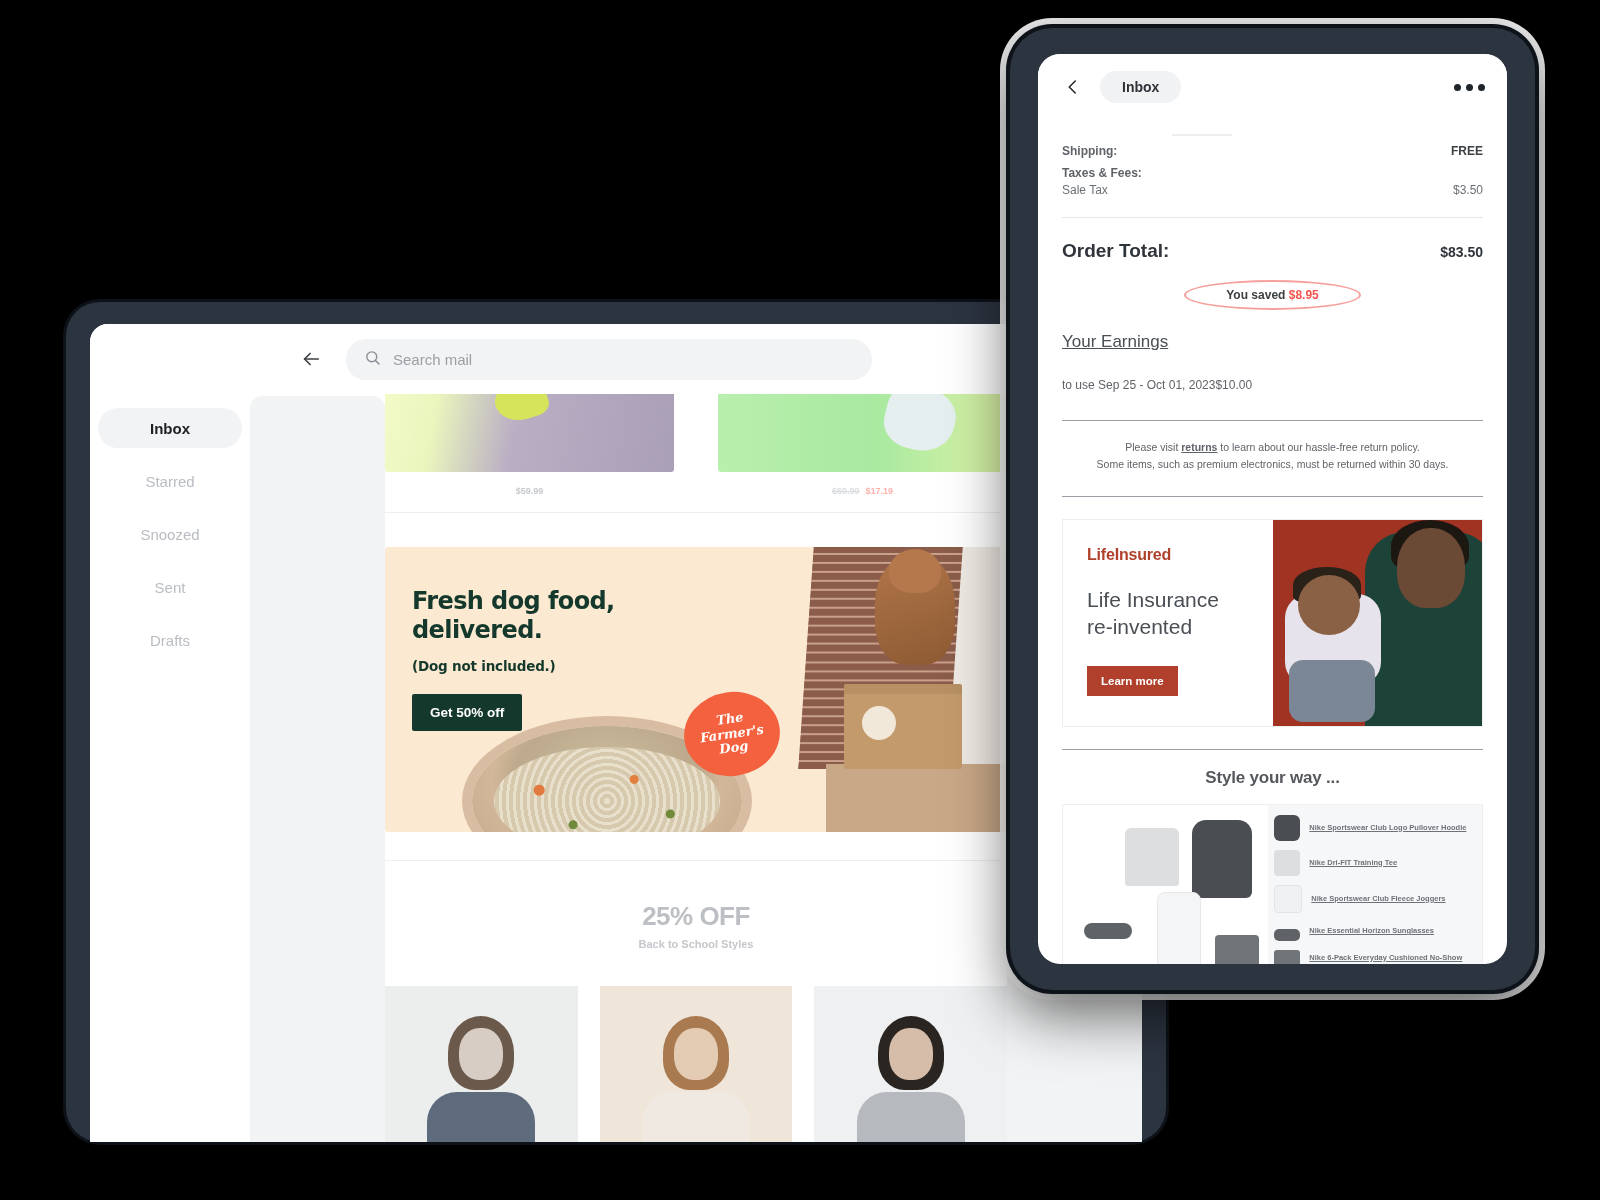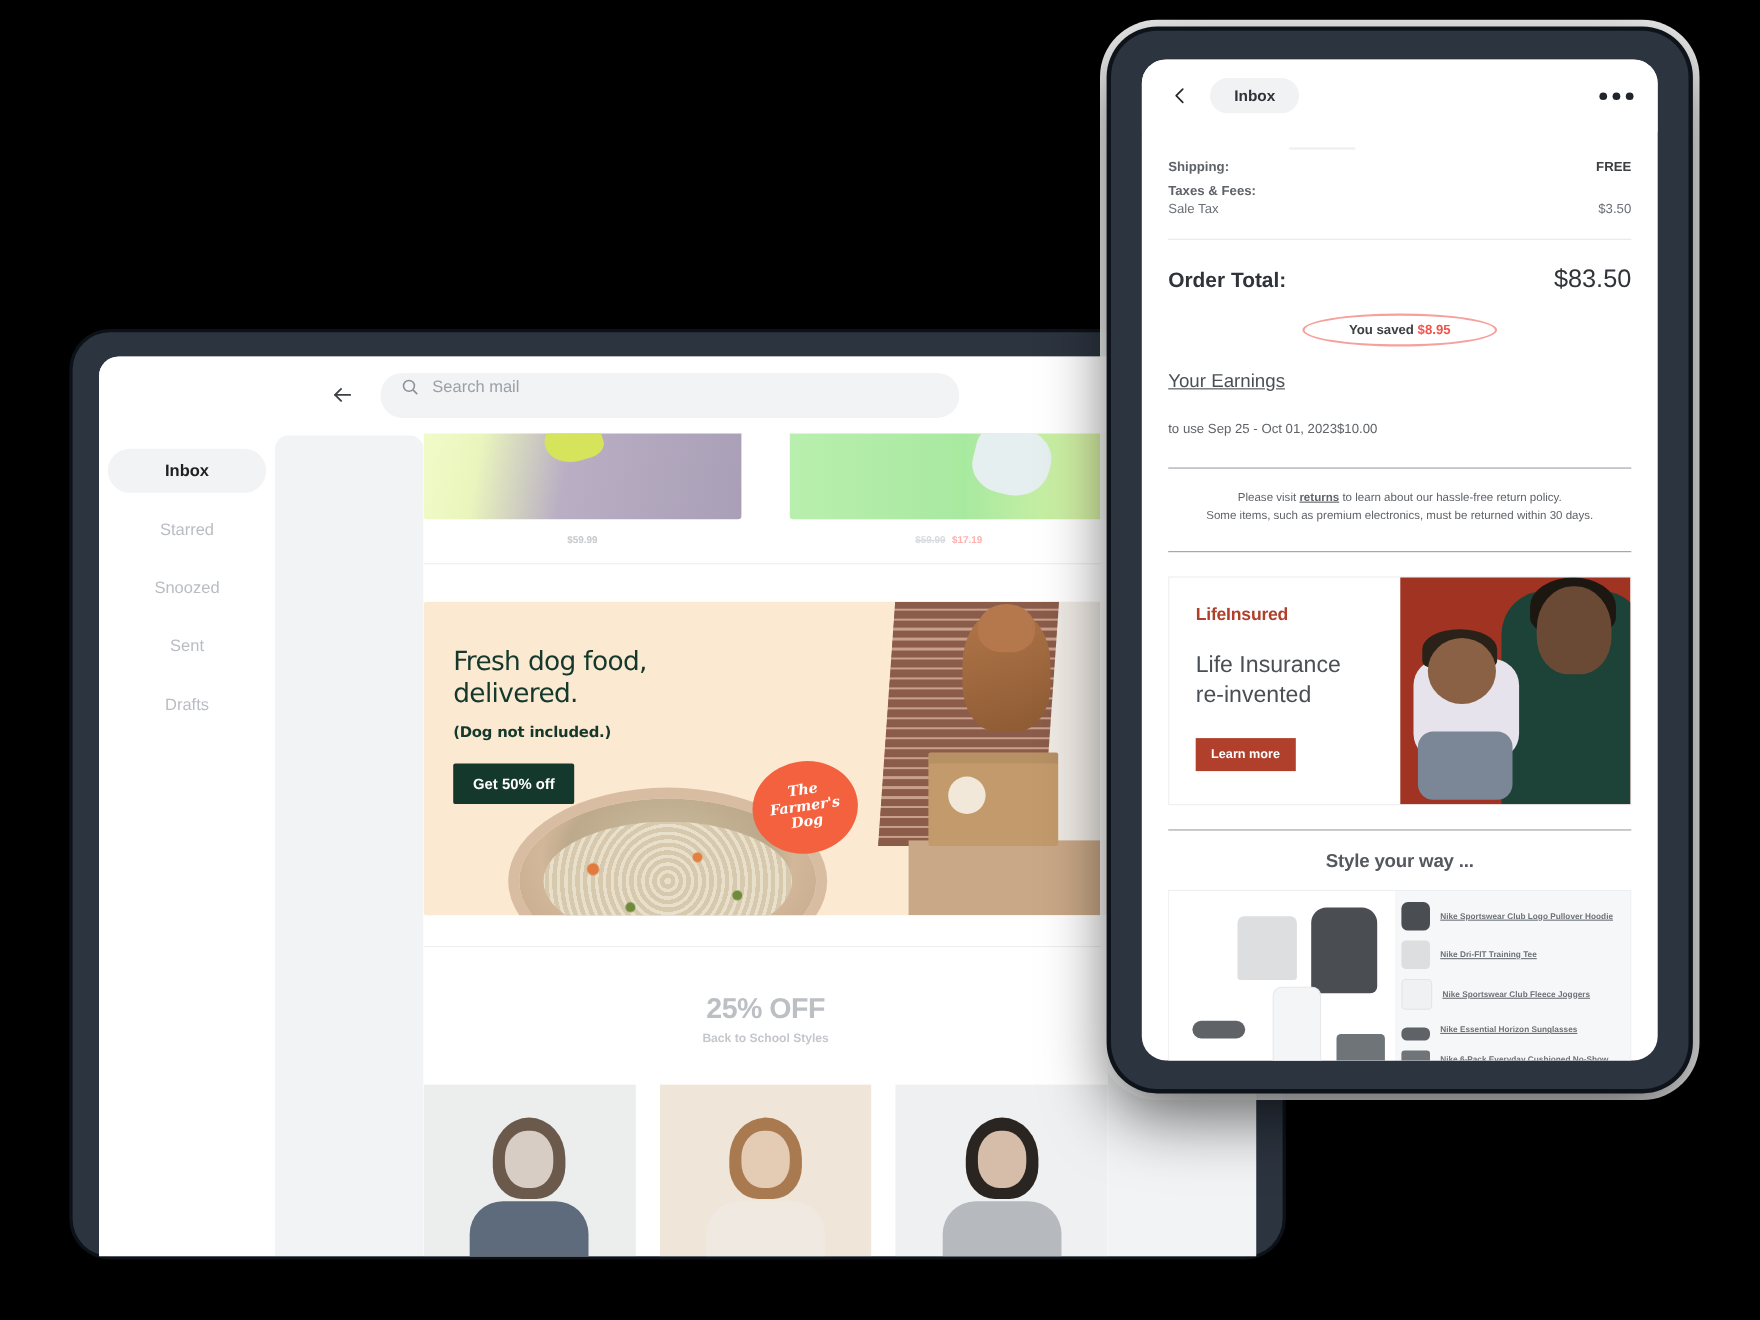--- a/index.html
+++ b/index.html
@@ -15,21 +15,21 @@
   }
   .tablet-screen{
     position:absolute;left:24px;top:22px;right:24px;bottom:0;
     background:#ffffff;border-radius:18px 18px 0 0;overflow:hidden;
   }
   .t-topbar{height:70px;display:flex;align-items:center;padding:0 24px;background:#fff;}
   .back-arrow{width:34px;height:34px;margin-left:180px;display:flex;align-items:center;justify-content:center;cursor:pointer;}
   .back-arrow svg{display:block;}
   .search-pill{
     flex:0 0 490px;margin-left:18px;height:33px;background:#f1f3f4;border-radius:20px;
-    display:flex;align-items:flex-start;padding:4px 18px;gap:12px;
+    display:flex;align-items:center;padding:4px 18px;gap:12px;
   }
   .search-pill .ph{color:#9aa0a6;font-size:15px;}
   .t-body{display:flex;height:calc(100% - 70px);}
   .t-nav{width:160px;padding-top:14px;background:#fff;flex:0 0 160px;}
   .nav-item{
     height:40px;margin:0 8px 13px 8px;border-radius:20px;display:flex;align-items:center;justify-content:center;
     font-size:15px;color:#b9bdc2;cursor:pointer;
   }
   .nav-item.active{background:#f1f3f4;color:#202124;font-weight:600;}
   .t-col-gray{width:135px;flex:0 0 135px;background:#f2f3f4;border-radius:12px 12px 0 0;margin-top:2px;}
@@ -44,21 +44,21 @@
   .prod-img.b{background:linear-gradient(90deg,#b9efae 0%,#a8e9a0 55%,#ddf3a6 100%);position:relative;overflow:hidden;}
   .prod-img.b:after{content:"";position:absolute;right:18%;top:2px;width:70px;height:62px;border-radius:36% 42% 48% 40%;background:#e6eff0;transform:rotate(14deg);}
   .prod-price{text-align:center;font-size:9px;color:#c6c9cc;padding:14px 0 0;font-weight:bold;}
   .prod-price .old{text-decoration:line-through;color:#d9dcde;margin-right:6px;}
   .prod-price .new{color:#ffb0ad;}
   .hr-soft{height:1px;background:#eceef0;margin:16px 0 0;}
 
   
   .fd-ad{margin-top:34px;height:285px;border-radius:3px;display:flex;overflow:hidden;position:relative;background:#fbe9d2;}
   .fd-left{width:55%;padding:40px 0 0 27px;box-sizing:border-box;}
-  .fd-h1{font-family:"DejaVu Sans",sans-serif;font-weight:normal;font-size:24px;line-height:1.22;color:#14392c;letter-spacing:-0.6px;}
+  .fd-h1{font-family:"DejaVu Sans",sans-serif;font-weight:bold;font-size:24px;line-height:1.22;color:#14392c;letter-spacing:-0.6px;}
   .fd-sub{font-family:"DejaVu Sans",sans-serif;font-size:13.5px;color:#14392c;margin-top:12px;font-weight:600;letter-spacing:-0.2px;}
   .fd-btn{display:inline-block;margin-top:20px;background:#14392c;color:#fff;font-size:13.5px;font-weight:bold;padding:11px 18px;border-radius:2px;cursor:pointer;}
   .fd-right{position:absolute;right:0;top:0;width:52%;height:100%;}
   .fd-brick{position:absolute;right:16%;top:0;width:46%;height:78%;
     background:
       repeating-linear-gradient(0deg,#8a5c49 0 7px,#c9a08c 7px 9px),
       repeating-linear-gradient(90deg,rgba(201,160,140,.9) 0 1px,transparent 1px 26px);
     transform:skewX(-4deg);}
   .fd-wall{position:absolute;right:0;top:0;width:18%;height:80%;background:#efeae4;}
   .fd-floor{position:absolute;right:0;bottom:0;width:56%;height:24%;background:#c9a887;}
@@ -116,21 +116,21 @@
   .p-body{padding:0 24px;}
   .ghost-line{height:2px;width:60px;margin:14px 0 0 110px;background:#efeff0;}
   .kv{display:flex;justify-content:space-between;align-items:baseline;margin-top:8px;}
   .kv .k{font-size:12px;font-weight:bold;color:#5f6368;}
   .kv .k.light{font-weight:normal;color:#6b7075;}
   .kv .v{font-size:12px;font-weight:bold;color:#3c4043;}
   .kv .v.light{font-weight:normal;color:#6b7075;}
   .rule{height:1px;background:#e4e6e8;margin:20px 0 0;}
   .total-row{display:flex;justify-content:space-between;align-items:baseline;margin-top:22px;}
   .total-row .k{font-size:19px;font-weight:bold;color:#2f343a;}
-  .total-row .v{font-size:23px;font-weight:normal;color:#2f343a;}
+  .total-row .v{font-size:14px;font-weight:bold;color:#2f343a;}
 
   .saved-wrap{display:flex;justify-content:center;margin-top:18px;}
   .saved{position:relative;padding:8px 42px;font-size:12px;font-weight:bold;color:#3c4043;}
   .saved em{font-style:normal;color:#f2544c;}
   .saved:before{content:"";position:absolute;inset:0;border:2px solid #f6a09c;border-radius:50%;}
 
   .earn-title{font-size:17px;color:#4a4f55;margin-top:22px;text-decoration:underline;}
   .earn-row{display:flex;align-items:baseline;margin-top:26px;}
   .earn-row .k{font-size:12px;color:#5f6368;}
   .earn-row .v{font-size:12px;color:#5f6368;}

